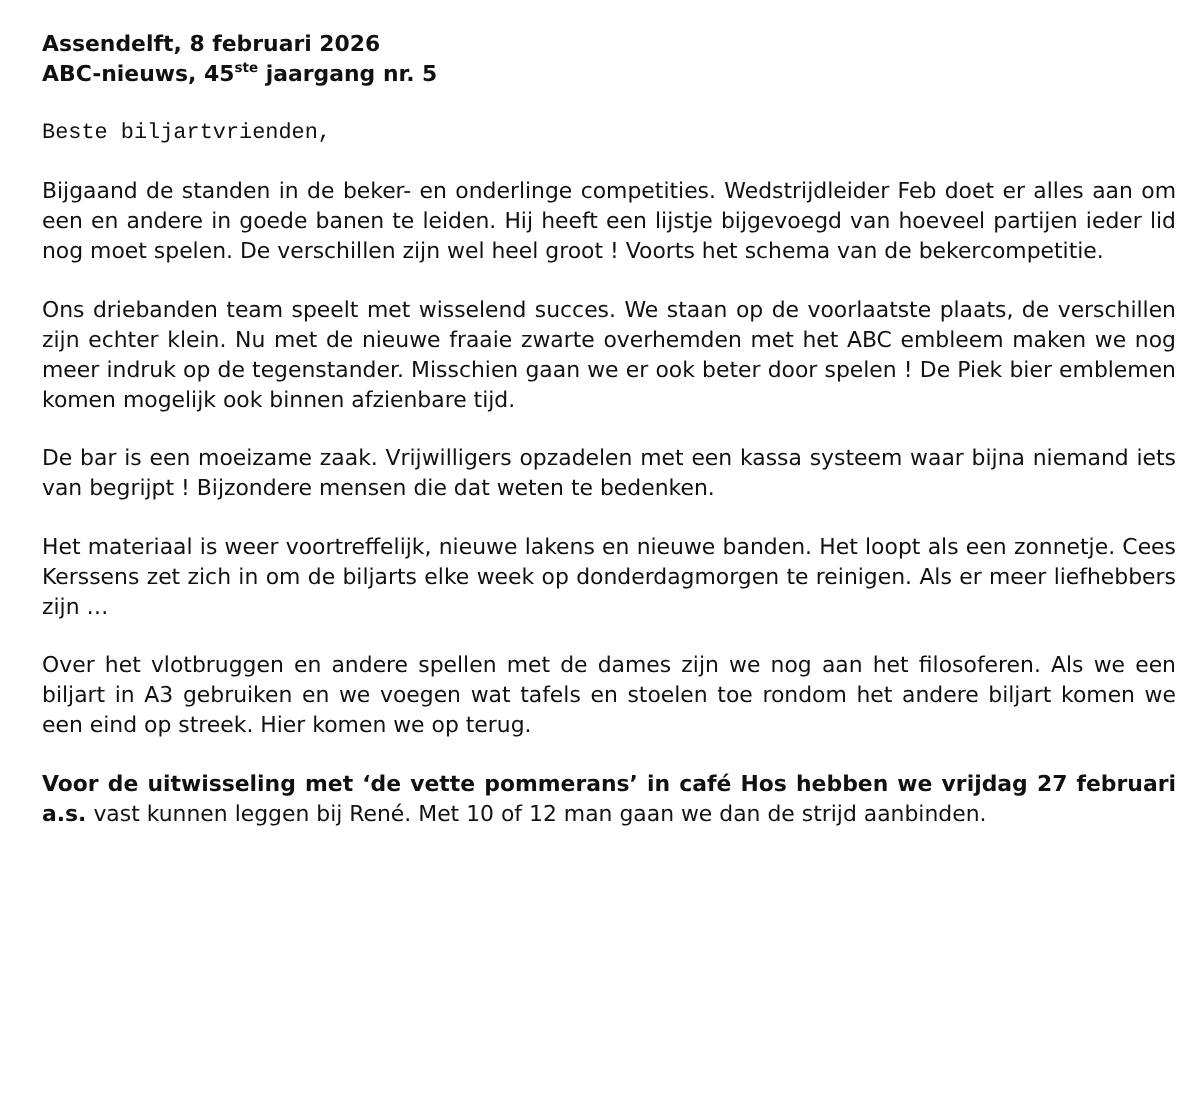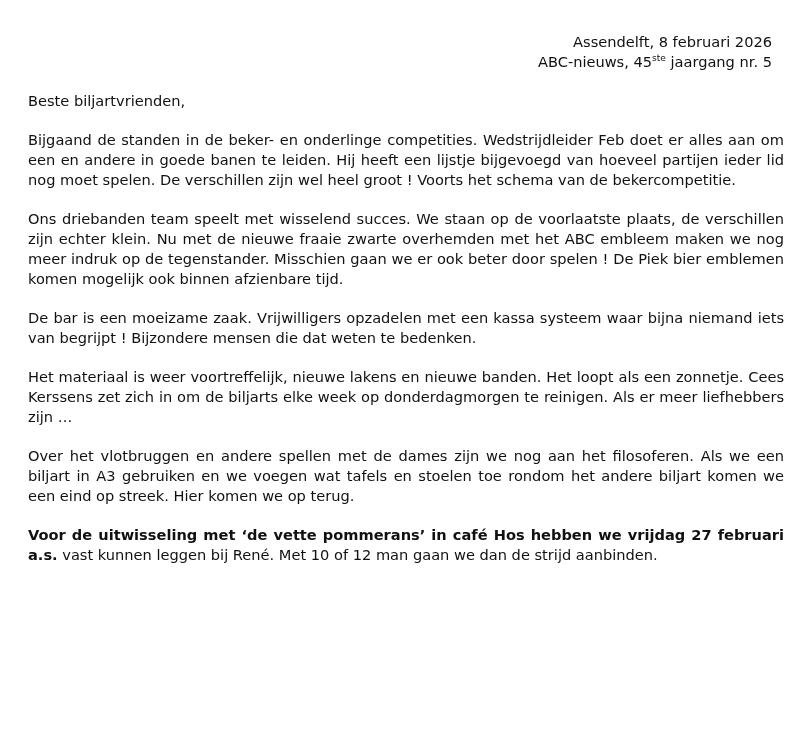--- a/index.html
+++ b/index.html
@@ -17,34 +17,35 @@
       line-height: 20px;
       color: #111111;
     }
     .page {
       position: absolute;
       left: 28px;
       top: 20px;
       width: 756px;
     }
     .header {
-      text-align: right;
-      margin: 12px;
+      margin: 0;
+      font-weight: bold;
     }
     .header-line {
       display: block;
       line-height: 20px;
     }
     .header-line sup {
       font-size: 9px;
       line-height: 0;
       vertical-align: 6px;
     }
     .salutation {
       margin: 19px 0 0 0;
+      font-family: Liberation Mono, monospace;
     }
     p.para {
       margin: 19px 0 0 0;
       text-align: justify;
       text-align-last: left;
     }
     strong {
       font-weight: bold;
     }
   </style>

